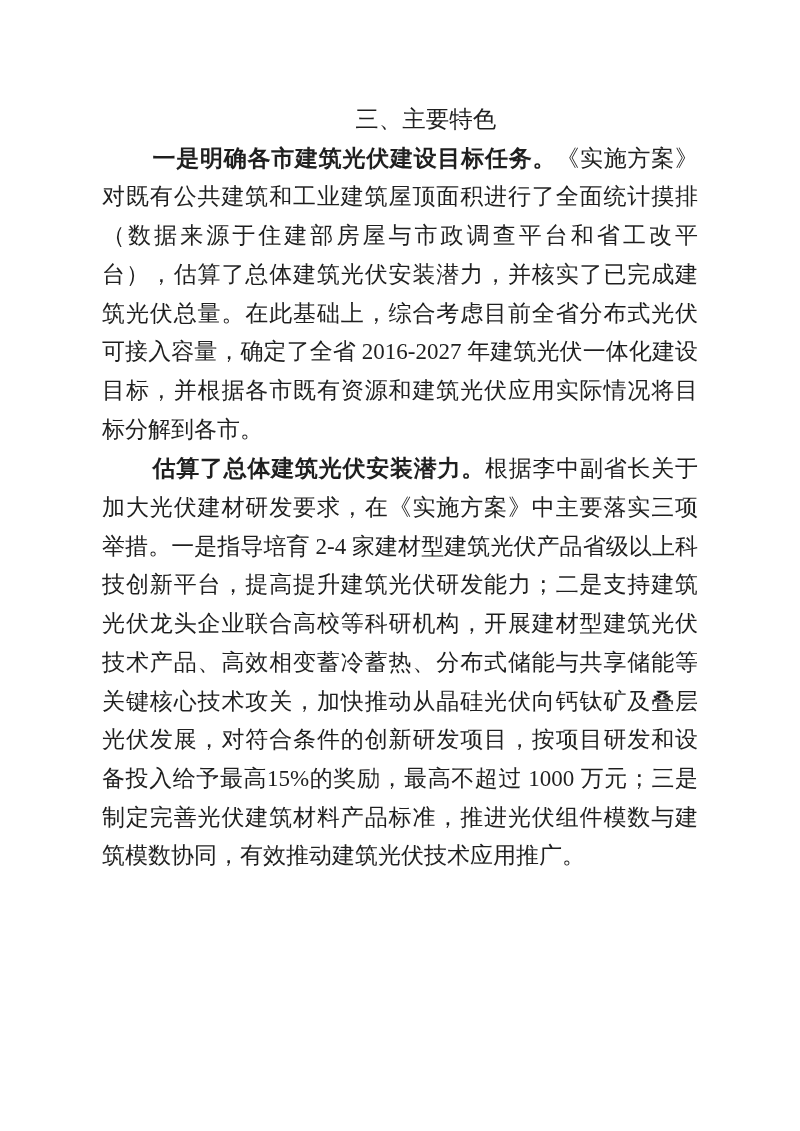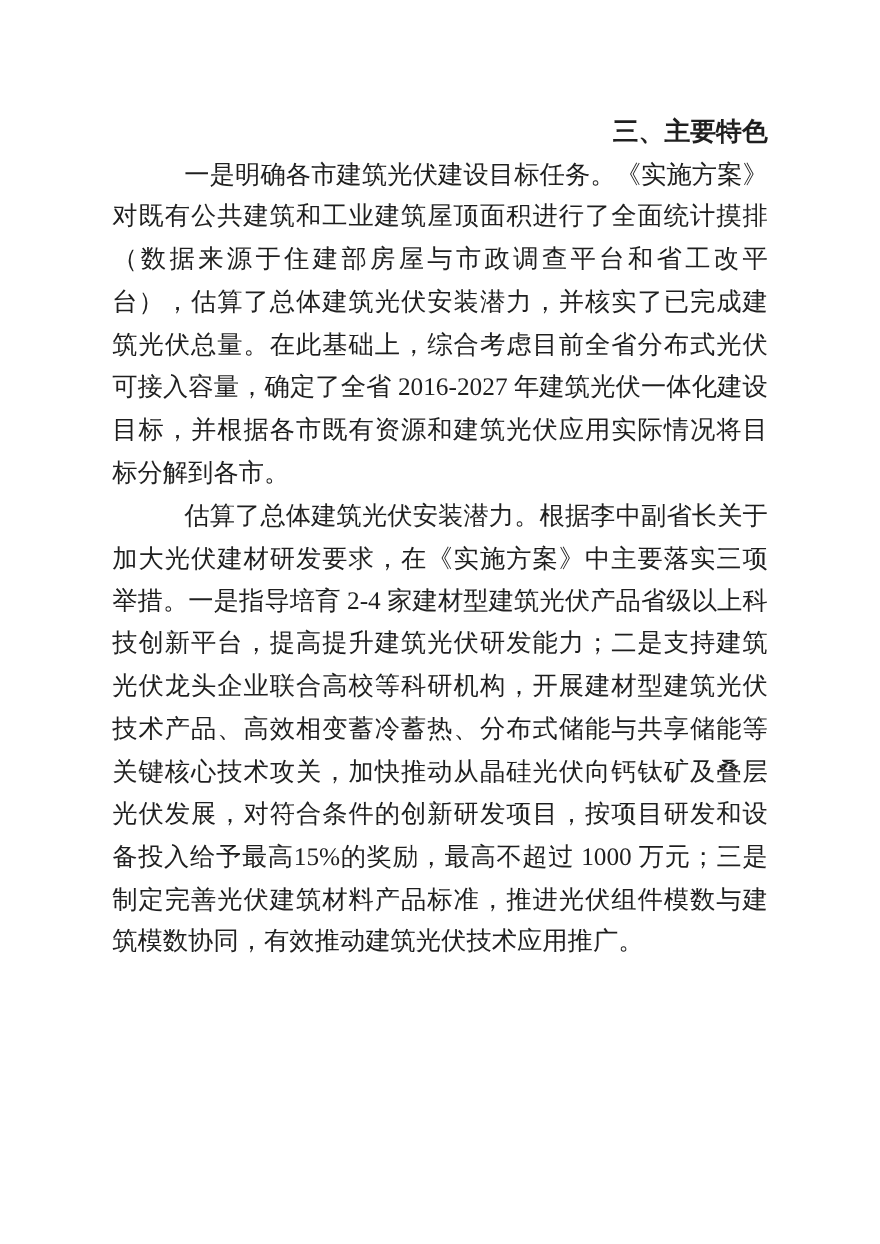--- a/index.html
+++ b/index.html
@@ -25,33 +25,32 @@
     width: 596px;
     color: #1f1f1f;
     font-family: "Liberation Serif", serif;
     font-size: 23px;
     line-height: 38.7px;
     text-align: justify;
   }
   .heading {
     margin: 0;
     font-size: 23.5px;
-    font-weight: 700;
+    font-weight: 400;
     text-indent: 2.2em;
     font-family: "Liberation Sans", sans-serif;
-    text-align: right;
+    text-align: center;
   }
   .para {
     margin: 0;
     text-indent: 2.2em;
   }
   .lead {
-    font-weight: 400;
+    font-weight: 700;
     font-family: "Liberation Sans", sans-serif;
-    margin-left: 15px;
   }
 </style>
 </head>
 <body>
 
 <div class="page">
   <div class="content">
     <h2 class="heading">三、主要特色</h2>
 
     <p class="para"><span class="lead">一是明确各市建筑光伏建设目标任务。</span><span>《实施方案》对既有公共建筑和工业建筑屋顶面积进行了全面统计摸排（数据来源于住建部房屋与市政调查平台和省工改平台），估算了总体建筑光伏安装潜力，并核实了已完成建筑光伏总量。在此基础上，综合考虑目前全省分布式光伏可接入容量，确定了全省 2016-2027 年建筑光伏一体化建设目标，并根据各市既有资源和建筑光伏应用实际情况将目标分解到各市。</span></p>

